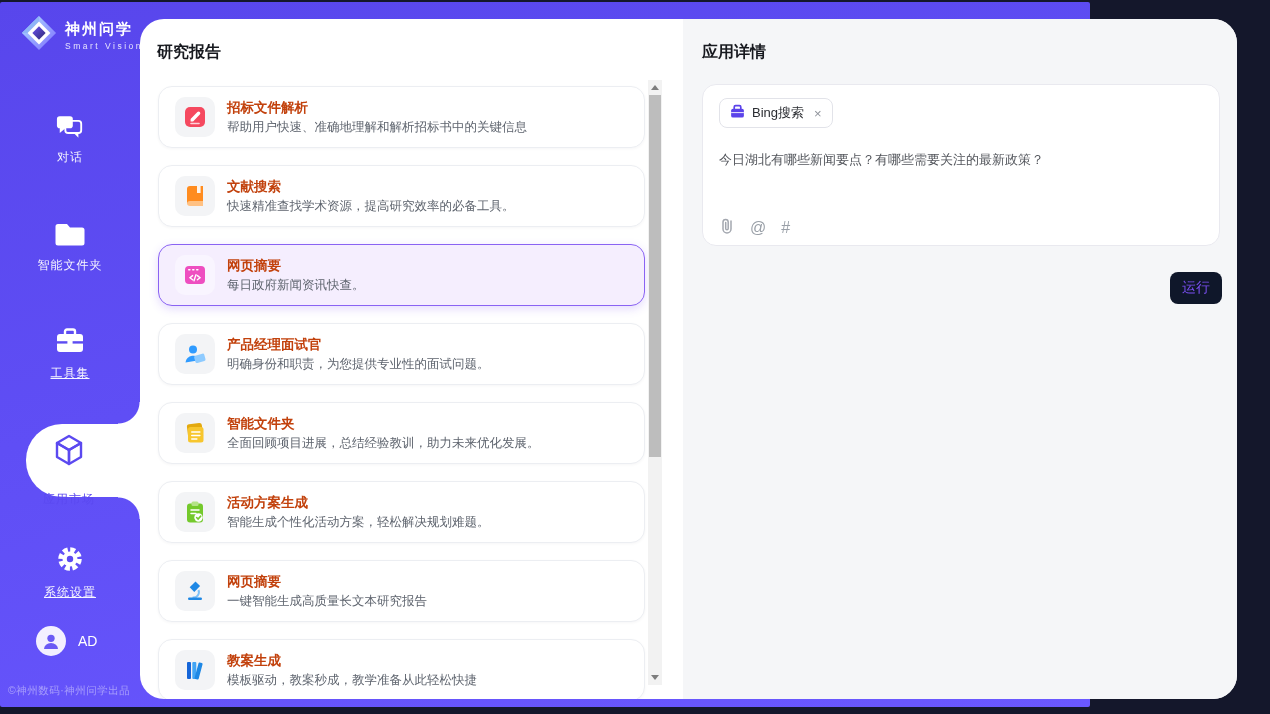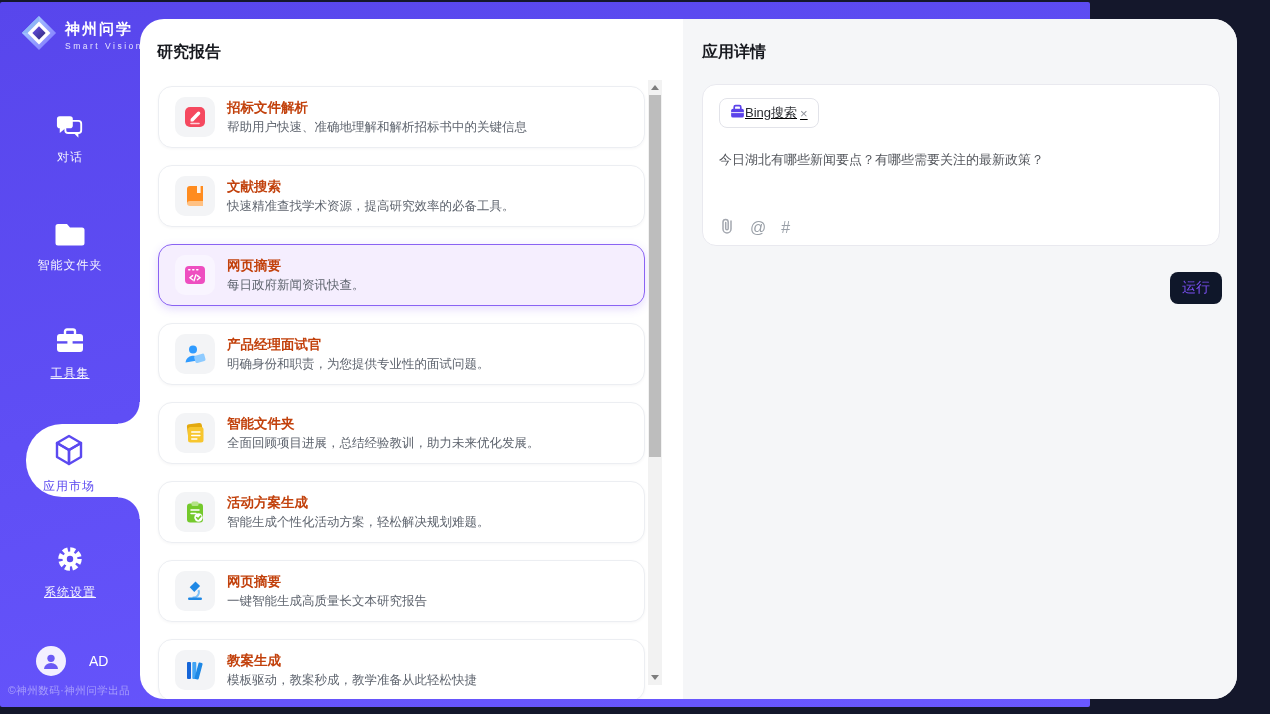--- a/index.html
+++ b/index.html
@@ -18,23 +18,23 @@
   .nav-item { position:absolute; left:0; width:140px; text-align:center; color:#fff; cursor:pointer; }
   .nav-item .ni-label { display:block; margin-top:6px; font-size:12px; letter-spacing:1px; color:rgba(255,255,255,.95); }
   .nav-item .ni-label.u { text-decoration:underline; }
 
   .active-bubble { position:absolute; left:26px; top:422px; width:114px; height:73px;
                    background:#fff; border-radius:36px 0 0 36px; }
   .ear { position:absolute; left:118px; width:22px; height:22px; }
   .ear.top    { top:400px; background:radial-gradient(circle 22px at 0 0,   rgba(0,0,0,0) 21px, #fff 22px); }
   .ear.bottom { top:495px; background:radial-gradient(circle 22px at 0 100%,rgba(0,0,0,0) 21px, #fff 22px); }
   .active-bubble .ab-inner { position:absolute; left:0; top:8px; width:86px; text-align:center; }
-  .active-bubble .ni-label { display:block; margin-top:6px; font-size:12px; color:#5b49f0; letter-spacing:1px; }
-
-  .user-row { position:absolute; left:36px; top:644px; display:flex; align-items:center; gap:23px; }
+  .active-bubble .ni-label { display:block; margin-top:19px; font-size:12px; color:#5b49f0; letter-spacing:1px; }
+
+  .user-row { position:absolute; left:36px; top:624px; display:flex; align-items:center; gap:12px; }
   .avatar { width:30px; height:30px; border-radius:50%; background:#f3f0ff; display:flex; align-items:center; justify-content:center; }
   .user-name { color:#fff; font-size:14px; }
   .copyright { position:absolute; left:8px; top:682px; width:150px; color:rgba(255,255,255,.42); font-size:10.5px; letter-spacing:.5px; }
 
   
   .content { position:absolute; left:140px; top:17px; width:1097px; height:680px;
              background:#fff; border-radius:24px; overflow:hidden; }
 
   .pane-title { font-size:16px; font-weight:bold; color:#17191f; }
   .list-title { position:absolute; left:17px; top:23px; }
@@ -54,21 +54,21 @@
   .sb-arrow { position:absolute; left:3px; width:0; height:0; border-left:4px solid transparent; border-right:4px solid transparent; cursor:pointer; }
   .sb-arrow.up   { top:5px;  border-bottom:5px solid #7d7d7d; }
   .sb-arrow.down { bottom:5px; border-top:5px solid #7d7d7d; }
 
   
   .right-pane { position:absolute; left:543px; top:0; width:554px; height:680px; background:#f5f6f8; }
   .detail-title { position:absolute; left:19px; top:23px; }
   .detail-card { position:absolute; left:19px; top:65px; width:518px; height:162px;
                  background:#fff; border:1px solid #e9e9ef; border-radius:14px; }
   .tool-tag { position:absolute; left:16px; top:13px; height:30px; display:inline-flex; align-items:center;
-              padding:0 10px; background:#fff; border:1px solid #e2e3e9; border-radius:8px;text-decoration:underline; }
+              gap:7px; padding:0 10px; background:#fff; border:1px solid #e2e3e9; border-radius:8px; }
   .tool-tag .tag-label { font-size:13px; color:#2a2c31; }
   .tool-tag .tag-close { font-size:13px; color:#8f939b; margin-left:3px; cursor:pointer; }
   .prompt-text { position:absolute; left:16px; top:66px; width:480px; font-size:13px; color:#53565c; cursor:text; }
   .icon-row { position:absolute; left:16px; top:132px; display:flex; align-items:center; gap:15px; color:#9aa0a8; }
   .icon-row .txt-ic { font-size:16px; cursor:pointer; }
   .run-btn { position:absolute; left:487px; top:253px; width:52px; height:32px; background:#0f172a;
              color:#7a4ff2; font-size:14px; border:none; border-radius:8px; cursor:pointer;
              display:flex; align-items:center; justify-content:center; font-family:inherit; }
 </style>
 </head>

